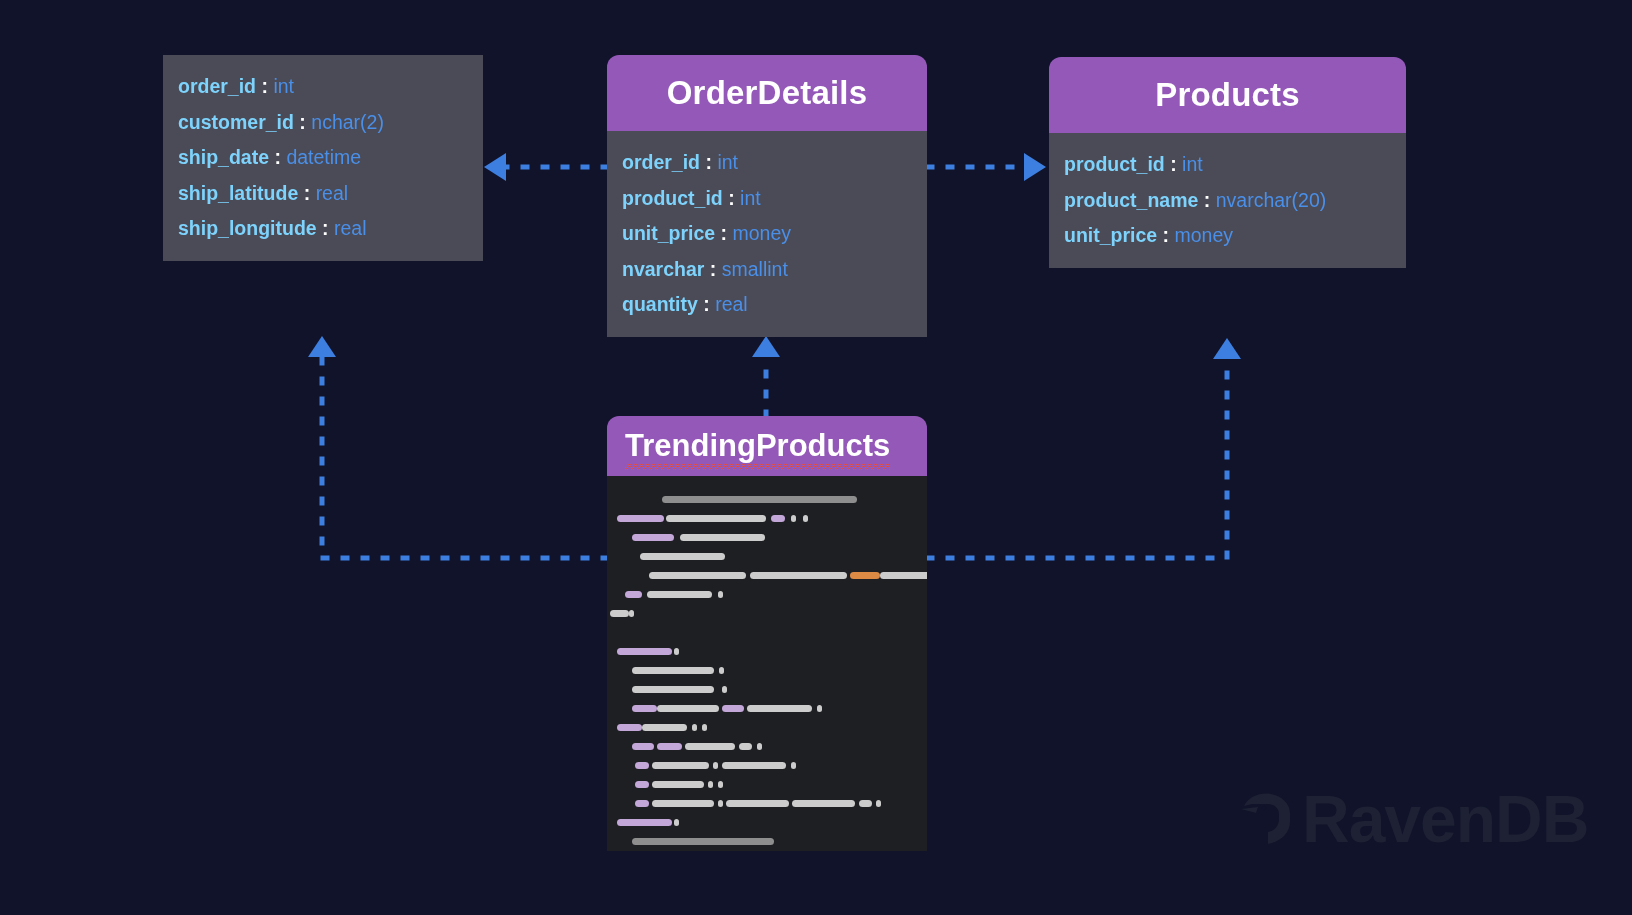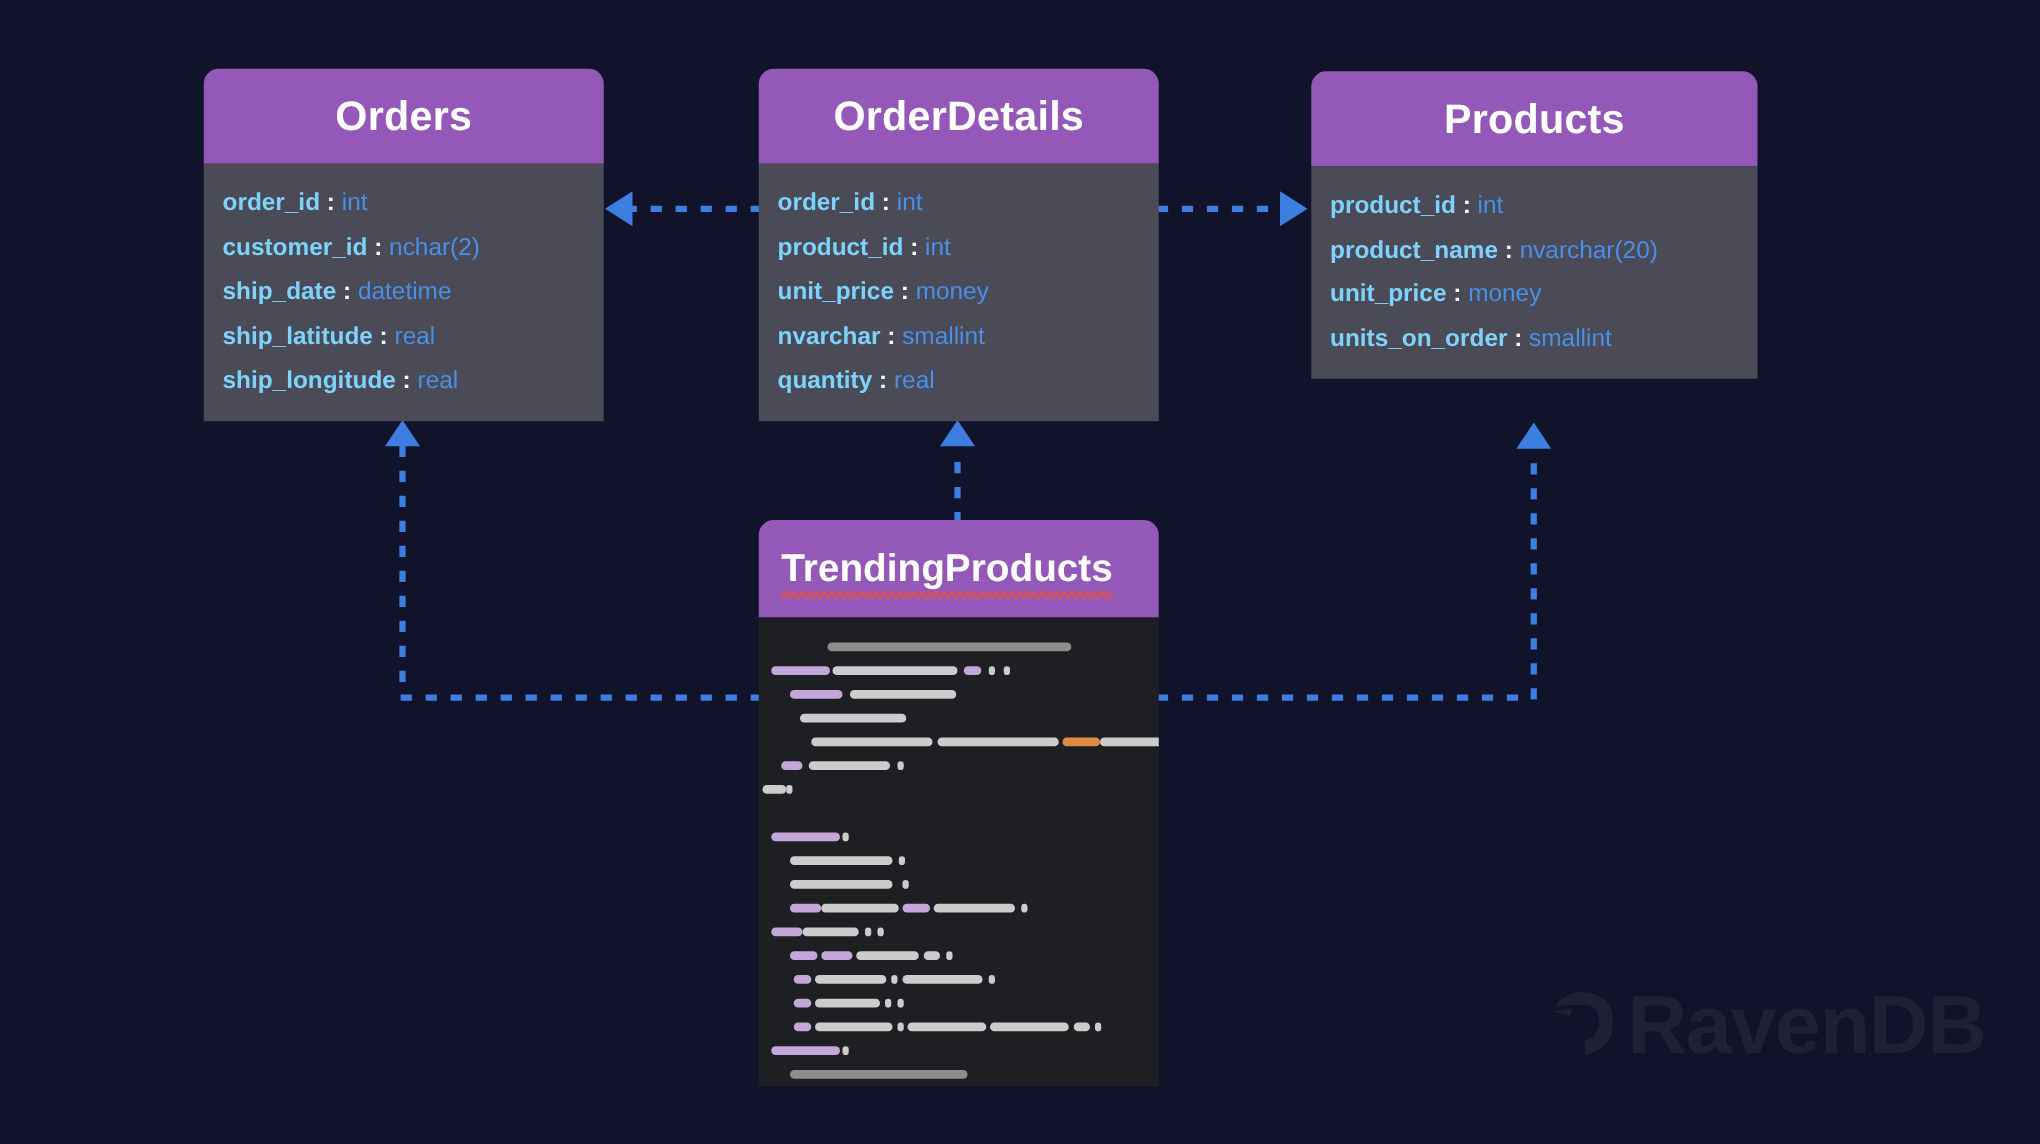--- a/index.html
+++ b/index.html
@@ -75,21 +75,21 @@
     font-weight: normal;
   }
 
   
   #index-card {
     position: absolute;
   }
   #index-header {
     background: #9458b9;
     border-radius: 12px 12px 0 0;
-    height: 78px;
+    height: 60px;
     display: flex;
     align-items: center;
     box-sizing: border-box;
     padding-left: 18px;
   }
   #index-title {
     color: #ffffff;
     font-size: 31px;
     font-weight: bold;
     position: relative;
@@ -176,23 +176,20 @@
       <polygon points="308,357 336,357 322,336" fill="#3d7fe0"></polygon>
     </g>
 
     <g>
       <polyline points="928,558 1227,558 1227,358" fill="none" stroke="#3d7fe0" stroke-width="5" stroke-linecap="square" stroke-dasharray="4 16"></polyline>
       <polygon points="1213,359 1241,359 1227,338" fill="#3d7fe0"></polygon>
     </g>
   </svg>
 
   <div class="table-card" style="left:163px; top:55px; width:320px;">
-    <div class="table-header">
-      <span class="table-title">Orders</span>
-    </div>
     <div class="table-body">
       <div class="field-row">
         <span class="field-name">order_id</span><span class="field-colon">&nbsp;:&nbsp;</span><span class="field-type">int</span>
       </div>
       <div class="field-row">
         <span class="field-name">customer_id</span><span class="field-colon">&nbsp;:&nbsp;</span><span class="field-type">nchar(2)</span>
       </div>
       <div class="field-row">
         <span class="field-name">ship_date</span><span class="field-colon">&nbsp;:&nbsp;</span><span class="field-type">datetime</span>
       </div>
@@ -234,23 +231,20 @@
     </div>
     <div class="table-body">
       <div class="field-row">
         <span class="field-name">product_id</span><span class="field-colon">&nbsp;:&nbsp;</span><span class="field-type">int</span>
       </div>
       <div class="field-row">
         <span class="field-name">product_name</span><span class="field-colon">&nbsp;:&nbsp;</span><span class="field-type">nvarchar(20)</span>
       </div>
       <div class="field-row">
         <span class="field-name">unit_price</span><span class="field-colon">&nbsp;:&nbsp;</span><span class="field-type">money</span>
-      </div>
-      <div class="field-row">
-        <span class="field-name">units_on_order</span><span class="field-colon">&nbsp;:&nbsp;</span><span class="field-type">smallint</span>
       </div>
     </div>
   </div>
 
   <div id="index-card" style="left:607px; top:416px; width:320px;">
     <div id="index-header">
       <span id="index-title">
         <span>TrendingProducts</span>
         <span class="squiggle"></span>
       </span>

